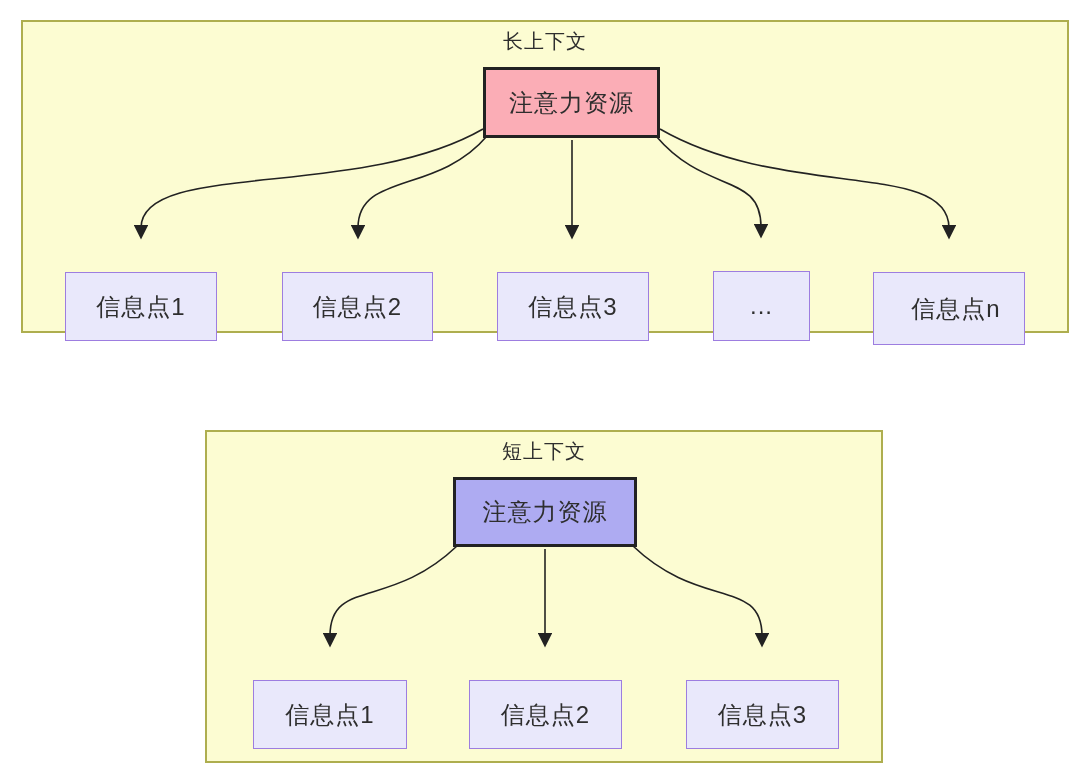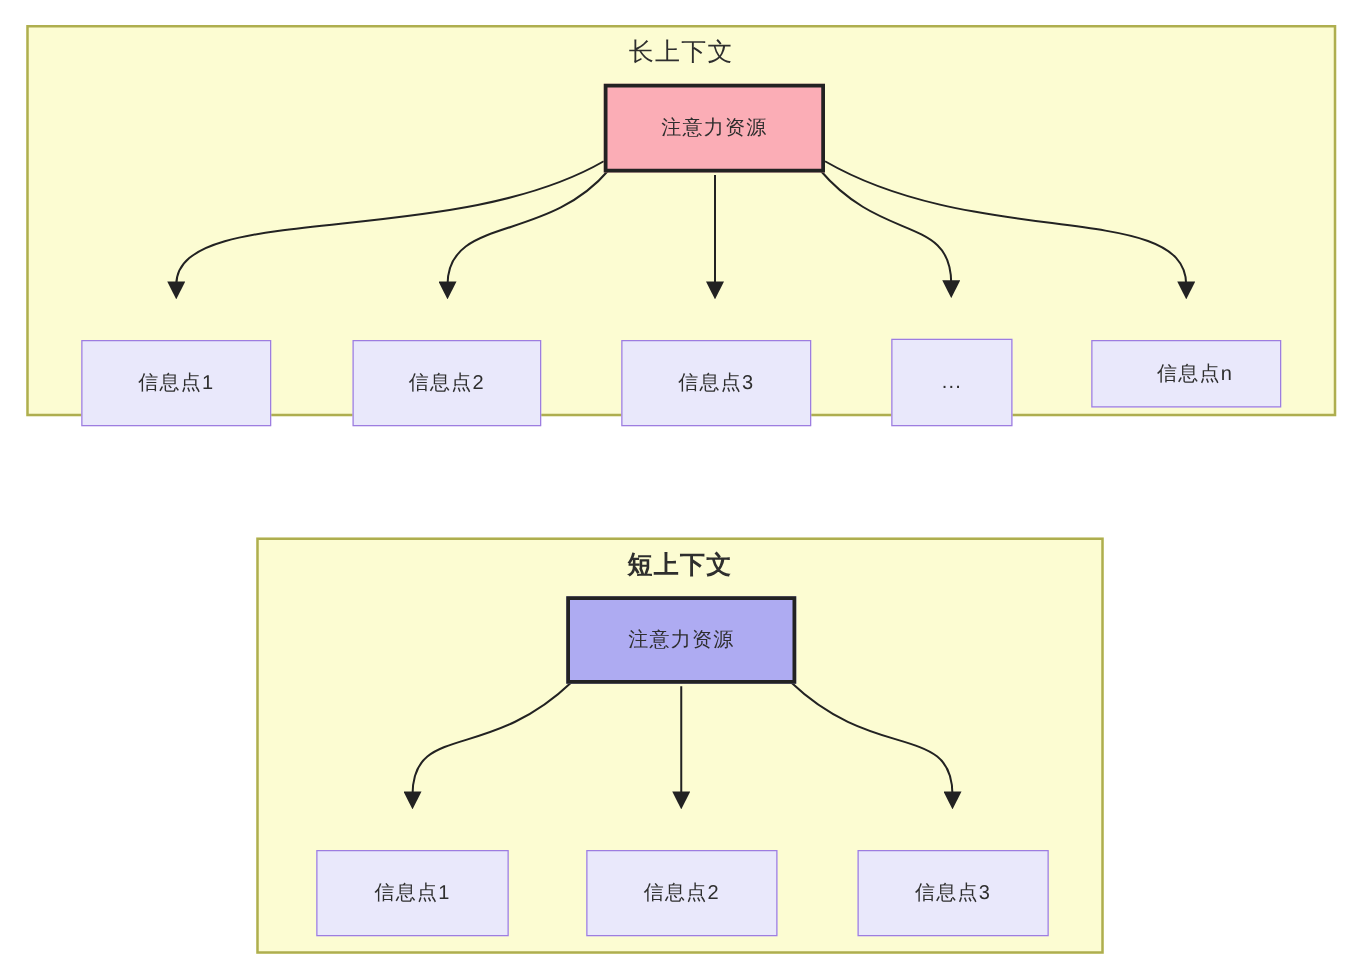--- a/index.html
+++ b/index.html
@@ -9,46 +9,46 @@
     font-family:"Liberation Sans","DejaVu Sans",sans-serif;
     color:var(--text,#2e2e2e);
     overflow:hidden;
   }
   .group {
     position:absolute; box-sizing:border-box;
     background:var(--container-fill,#fcfcd2);
     border:2px solid var(--container-border,#aeae4f);
   }
   #long-group  { left:21px;  top:20px;  width:1048px; height:313px; }
-  #short-group { left:205px; top:430px; width:678px;  height:333px;font-weight:bold; }
+  #short-group { left:205px; top:430px; width:678px;  height:333px; }
   .group-title {
     position:absolute; left:0; right:0; top:6px;
     text-align:center; font-size:20px; letter-spacing:1px;
   }
   .node {
     position:absolute; box-sizing:border-box;
     display:flex; align-items:center; justify-content:center;
-    font-size:16px; letter-spacing:1px;
+    font-size:24px; letter-spacing:1px;
   }
   .attention {
     background:var(--attention-long-fill,#fbadb6);
     border:3px solid var(--attention-border,#222);
   }
   #short-attention { background:var(--attention-short-fill,#aeabf2); }
   .info {
     background:var(--info-fill,#e9e8fb);
     border:1.5px solid var(--info-border,#9d7de0);
     margin-top:35px;
   }
   #long-attention  { left:483px; top:67px;  width:177px; height:71px; }
   #long-info-0 { left:65px;  top:237px; width:152px; height:69px; }
   #long-info-1 { left:282px; top:237px; width:151px; height:69px; }
   #long-info-2 { left:497px; top:237px; width:152px; height:69px; }
   #long-info-3 { left:713px; top:236px; width:97px;  height:70px; }
-  #long-info-4 { left:873px; top:237px; width:152px; height:54px;padding-left:14px; }
+  #long-info-4 { left:873px; top:237px; width:152px; height:73px;padding-left:14px; }
   #short-attention { left:453px; top:477px; width:184px; height:70px; }
   #short-info-0 { left:253px; top:645px; width:154px; height:69px; }
   #short-info-1 { left:469px; top:645px; width:153px; height:69px; }
   #short-info-2 { left:686px; top:645px; width:153px; height:69px; }
   #arrows { position:absolute; left:0; top:0; pointer-events:none; }
   #arrows path.connector {
     fill:none; stroke:var(--arrow,#222); stroke-width:1.6px;
   }
 </style>
 </head>

